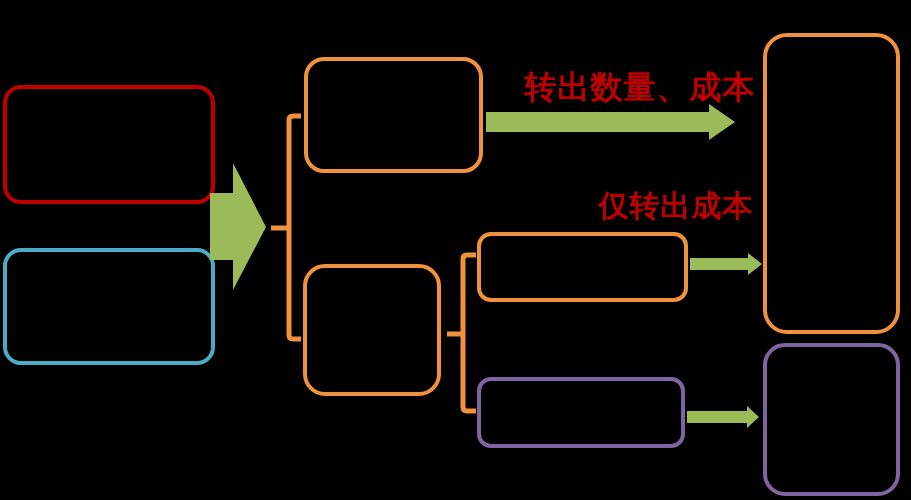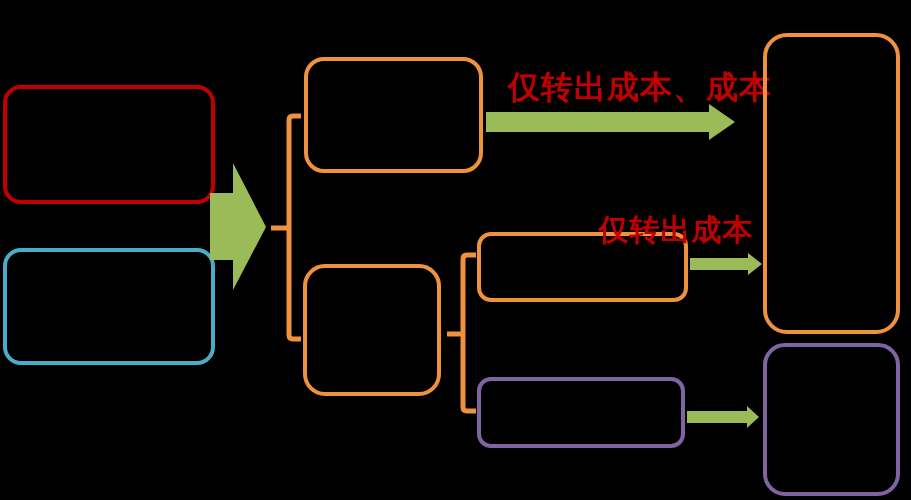--- a/index.html
+++ b/index.html
@@ -37,42 +37,42 @@
     position:absolute;
     text-align:center;
     color:var(--label-red,#C00000);
     font-weight:700;
     line-height:1.05;
     white-space:nowrap;
     letter-spacing:1px;
     font-family:"DejaVu Serif","Liberation Serif",serif;
   }
   .label-top   {left:505px;top:71px; width:270px;font-size:32px;}
-  .label-middle{left:546px;top:190px;width:260px;font-size:30px;margin-top:24px;}
+  .label-middle{left:546px;top:190px;width:260px;font-size:30px;}
 </style>
 </head>
 <body>
 
 <div class="canvas">
 
   <div class="box red red-box"></div>
   <div class="box blue blue-box"></div>
 
   <svg class="shape" style="left:210px;top:161px;" width="58" height="131" viewBox="0 0 58 131">
     <polygon points="0,32 23,32 23,2 56,66 23,129 23,99 0,99"></polygon>
   </svg>
 
   <svg class="shape" style="left:266px;top:110px;" width="40" height="238" viewBox="0 0 40 238">
     <path d="M35,6 L27,6 Q23,6 23,10 L23,225 Q23,229 27,229 L35,229 M5,118 L23,118"></path>
   </svg>
 
   <div class="box orange top-orange"></div>
   <div class="box orange bottom-orange"></div>
 
-  <div class="arrow-label label-top">仅转出成本、成本</div>
+  <div class="arrow-label label-top">转出数量、成本</div>
   <svg class="shape" style="left:486px;top:104px;" width="250" height="37" viewBox="0 0 250 37">
     <polygon points="0,8 223,8 223,0 249,18 223,36 223,28 0,28"></polygon>
   </svg>
 
   <svg class="shape" style="left:444px;top:248px;" width="36" height="170" viewBox="0 0 36 170">
     <path d="M32,7 L23,7 Q19,7 19,11 L19,159 Q19,163 23,163 L32,163 M3,86 L19,86"></path>
   </svg>
 
   <div class="box orange small-orange"></div>
   <div class="box purple small-purple"></div>

